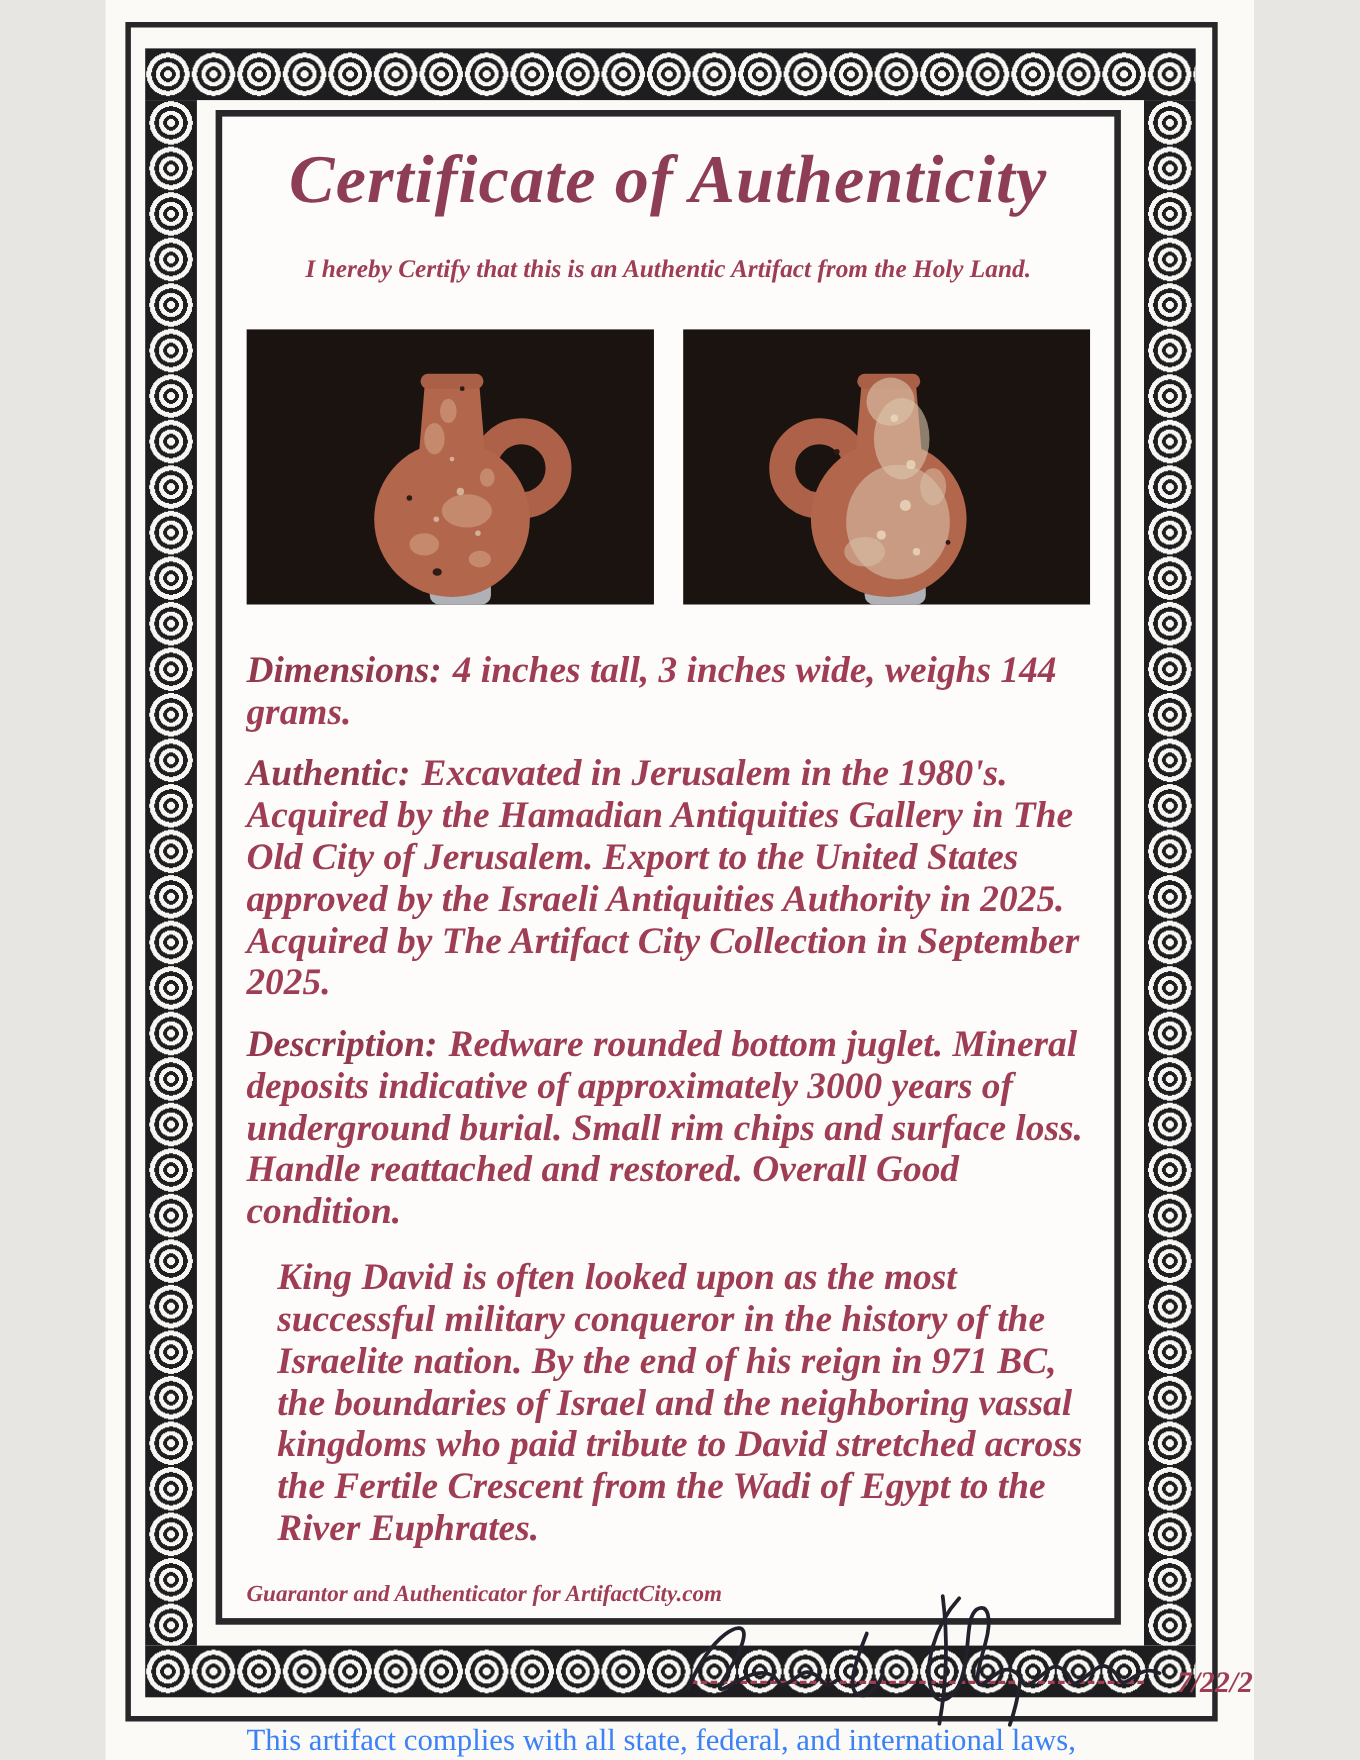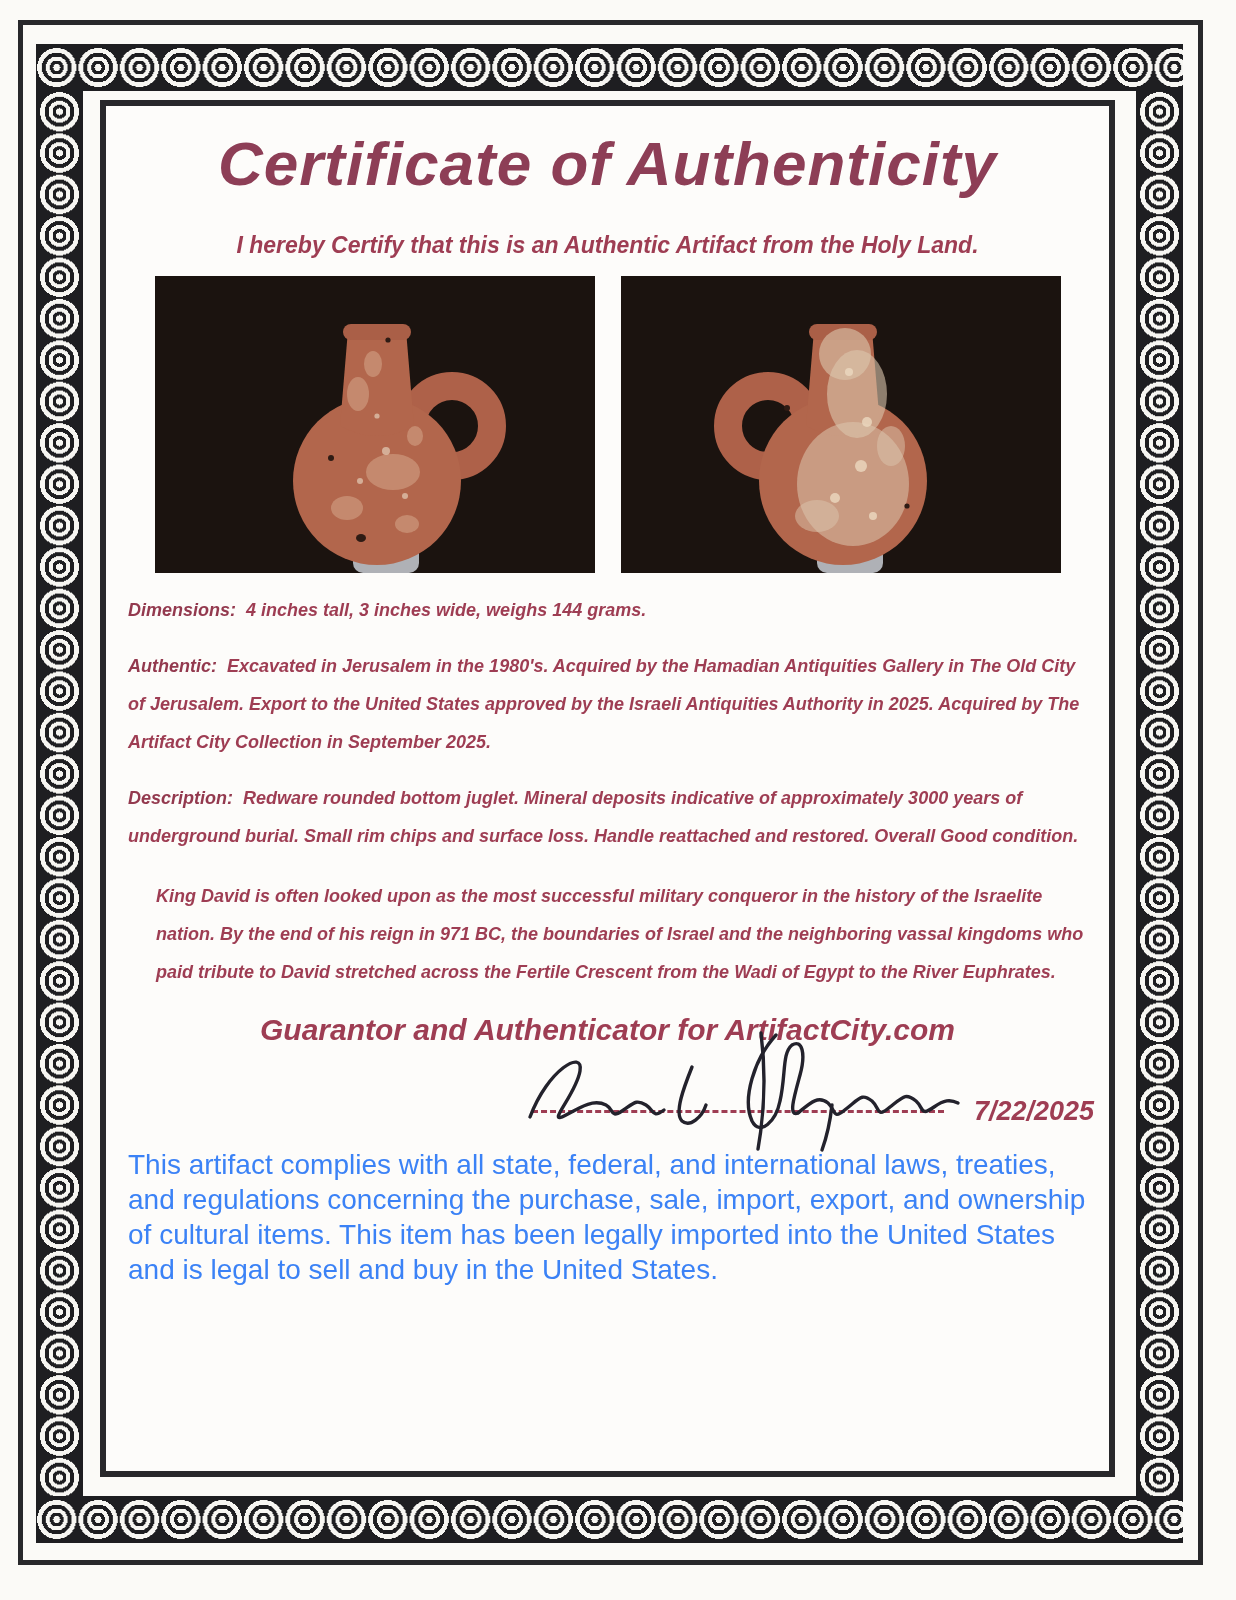--- a/index.html
+++ b/index.html
@@ -1,20 +1,20 @@
 <!DOCTYPE html>
 <html><head>
 <meta charset="utf-8">
 <style>
   html,body{margin:0;padding:0;background:#e8e6e2;}
   .page{
     position:relative;
-    width:1236px;height:1600px;
+    width:1044px;height:1600px;
     background:#fbfaf7;
-    font-family:Liberation Sans, sans-serif;
+    font-family:Liberation Serif, serif;
     overflow:hidden;
     margin:0 auto;
   }
   
   .outer-line{
     position:absolute;top:20px;left:18px;right:33px;bottom:35px;
     border:5px solid #28282b;
   }
   .ring{position:absolute;background-color:#1e1e21;
     background-image:radial-gradient(circle,
@@ -42,29 +42,29 @@
     margin:14px 0 0 0;
     text-align:center;
     font-style:italic;font-weight:bold;
     font-size:62px;line-height:68px;
     color:#8d3e56;letter-spacing:1px;
   }
   p.sub{margin:30px 0 0 0;text-align:center;font-size:23px;line-height:34px;}
   p.sub.second{margin-top:20px;}
   .photos{display:flex;justify-content:center;gap:26px;margin-top:14px;}
   .photo{width:440px;height:297px;display:block;}
-  p.section{margin:18px 0 0 0;font-size:18px;line-height:38px;text-align:left;}
+  p.section{margin:18px 0 0 0;font-size:34px;line-height:38px;text-align:left;}
   p.section .label{color:#93394e;margin-right:10px;}
   p.history{margin-top:22px;margin-left:28px;}
   .signer-row{
     display:flex;justify-content:space-between;align-items:baseline;
     margin-top:24px;padding:0 12px 0 8px;
     font-size:30px;line-height:34px;
   }
-  p.guarantor{margin:22px 0 0 0;text-align:center;font-size:30px;line-height:34px;}
+  p.guarantor{margin:22px 0 0 0;font-size:21px;line-height:34px;}
   .sig-row{position:relative;height:82px;margin-top:2px;}
   .sig-dashes{position:absolute;left:404px;bottom:18px;width:412px;border-bottom:3px dashed #9e3d53;}
   .sig-date{position:absolute;left:846px;bottom:4px;font-size:27px;}
   .sig-svg{position:absolute;left:386px;bottom:-20px;width:470px;height:122px;overflow:visible;}
   p.disclaimer{margin:16px 0 0 0;font-size:28px;line-height:35px;color:#3b82f6;}
 </style>
 </head>
 <body>
 
 <div class="page">

